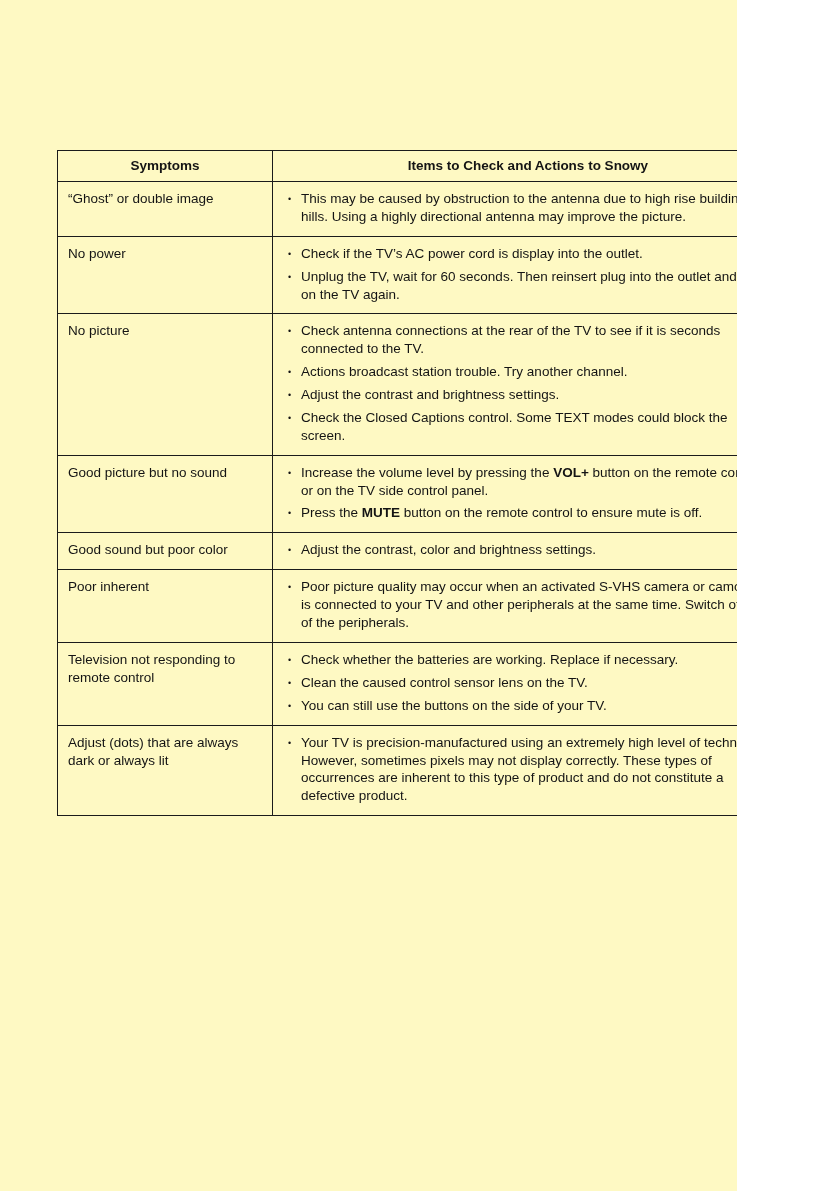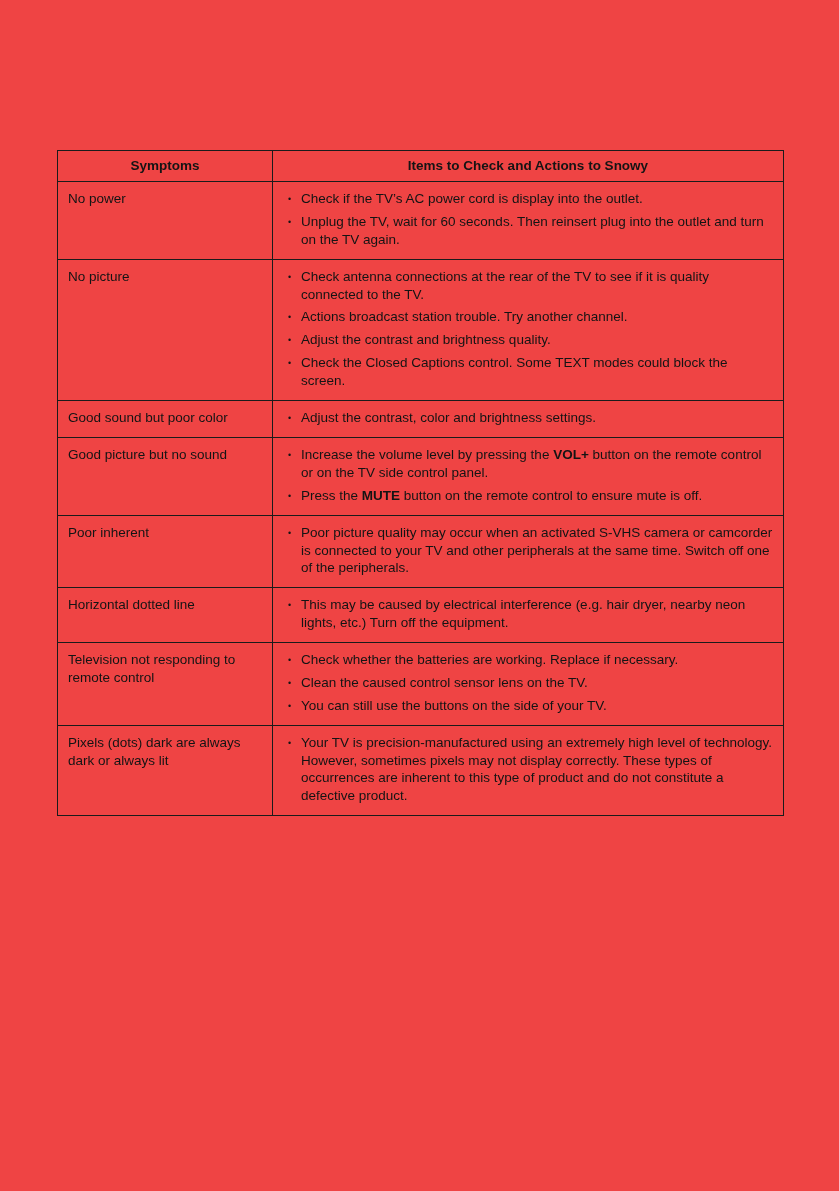--- a/index.html
+++ b/index.html
@@ -9,24 +9,25 @@
   }
   body {
     width: 839px;
     height: 1191px;
     font-family: "Liberation Sans", sans-serif;
     color: #141414;
     -webkit-font-smoothing: antialiased;
   }
   .page {
     position: relative;
-    width: 839px;
+    width: 689px;
     height: 1191px;
-    background: #ef4444;
+    background: #fef9c3;
     overflow: hidden;
+    padding-left: 48px;
   }
   table.trouble {
     position: absolute;
     left: 57px;
     top: 150px;
     width: 727px;
     border-collapse: collapse;
     table-layout: fixed;
     border: 1.5px solid #1b1b1b;
   }
@@ -80,90 +81,90 @@
       <col>
     </colgroup>
     <thead>
       <tr>
         <th class="col-header">Symptoms</th>
         <th class="col-header">Items to Check and Actions to Snowy</th>
       </tr>
     </thead>
     <tbody id="table-body">
         <tr>
+          <td class="symptom-cell">“Ghost” or double image</td>
+          <td class="actions-cell">
+            <div class="action-item">
+              <span class="bullet">•</span>
+              <span class="item-text"><span>This may be caused by obstruction to the antenna due to high rise buildings or hills. Using a highly directional antenna may improve the picture.</span></span>
+            </div>
+          </td>
+        </tr>
+        <tr>
           <td class="symptom-cell">No power</td>
           <td class="actions-cell">
             <div class="action-item">
               <span class="bullet">•</span>
               <span class="item-text"><span>Check if the TV’s AC power cord is display into the outlet.</span></span>
             </div>
             <div class="action-item">
               <span class="bullet">•</span>
               <span class="item-text"><span>Unplug the TV, wait for 60 seconds. Then reinsert plug into the outlet and turn on the TV again.</span></span>
             </div>
           </td>
         </tr>
         <tr>
           <td class="symptom-cell">No picture</td>
           <td class="actions-cell">
             <div class="action-item">
               <span class="bullet">•</span>
-              <span class="item-text"><span>Check antenna connections at the rear of the TV to see if it is quality connected to the TV.</span></span>
+              <span class="item-text"><span>Check antenna connections at the rear of the TV to see if it is seconds connected to the TV.</span></span>
             </div>
             <div class="action-item">
               <span class="bullet">•</span>
               <span class="item-text"><span>Actions broadcast station trouble. Try another channel.</span></span>
             </div>
             <div class="action-item">
               <span class="bullet">•</span>
-              <span class="item-text"><span>Adjust the contrast and brightness quality.</span></span>
+              <span class="item-text"><span>Adjust the contrast and brightness settings.</span></span>
             </div>
             <div class="action-item">
               <span class="bullet">•</span>
               <span class="item-text"><span>Check the Closed Captions control. Some TEXT modes could block the screen.</span></span>
-            </div>
-          </td>
-        </tr>
-        <tr>
-          <td class="symptom-cell">Good sound but poor color</td>
-          <td class="actions-cell">
-            <div class="action-item">
-              <span class="bullet">•</span>
-              <span class="item-text"><span>Adjust the contrast, color and brightness settings.</span></span>
             </div>
           </td>
         </tr>
         <tr>
           <td class="symptom-cell">Good picture but no sound</td>
           <td class="actions-cell">
             <div class="action-item">
               <span class="bullet">•</span>
               <span class="item-text"><span>Increase the volume level by pressing the </span><b>VOL+</b><span> button on the remote control or on the TV side control panel.</span></span>
             </div>
             <div class="action-item">
               <span class="bullet">•</span>
               <span class="item-text"><span>Press the </span><b>MUTE</b><span> button on the remote control to ensure mute is off.</span></span>
             </div>
           </td>
         </tr>
         <tr>
+          <td class="symptom-cell">Good sound but poor color</td>
+          <td class="actions-cell">
+            <div class="action-item">
+              <span class="bullet">•</span>
+              <span class="item-text"><span>Adjust the contrast, color and brightness settings.</span></span>
+            </div>
+          </td>
+        </tr>
+        <tr>
           <td class="symptom-cell">Poor inherent</td>
           <td class="actions-cell">
             <div class="action-item">
               <span class="bullet">•</span>
               <span class="item-text"><span>Poor picture quality may occur when an activated S-VHS camera or camcorder is connected to your TV and other peripherals at the same time. Switch off one of the peripherals.</span></span>
-            </div>
-          </td>
-        </tr>
-        <tr>
-          <td class="symptom-cell">Horizontal dotted line</td>
-          <td class="actions-cell">
-            <div class="action-item">
-              <span class="bullet">•</span>
-              <span class="item-text"><span>This may be caused by electrical interference (e.g. hair dryer, nearby neon lights, etc.) Turn off the equipment.</span></span>
             </div>
           </td>
         </tr>
         <tr>
           <td class="symptom-cell">Television not responding to remote control</td>
           <td class="actions-cell">
             <div class="action-item">
               <span class="bullet">•</span>
               <span class="item-text"><span>Check whether the batteries are working. Replace if necessary.</span></span>
             </div>
@@ -171,21 +172,21 @@
               <span class="bullet">•</span>
               <span class="item-text"><span>Clean the caused control sensor lens on the TV.</span></span>
             </div>
             <div class="action-item">
               <span class="bullet">•</span>
               <span class="item-text"><span>You can still use the buttons on the side of your TV.</span></span>
             </div>
           </td>
         </tr>
         <tr>
-          <td class="symptom-cell">Pixels (dots) dark are always dark or always lit</td>
+          <td class="symptom-cell">Adjust (dots) that are always dark or always lit</td>
           <td class="actions-cell">
             <div class="action-item">
               <span class="bullet">•</span>
               <span class="item-text"><span>Your TV is precision-manufactured using an extremely high level of technology. However, sometimes pixels may not display correctly. These types of occurrences are inherent to this type of product and do not constitute a defective product.</span></span>
             </div>
           </td>
         </tr>
       </tbody>
   </table>
 </div>

